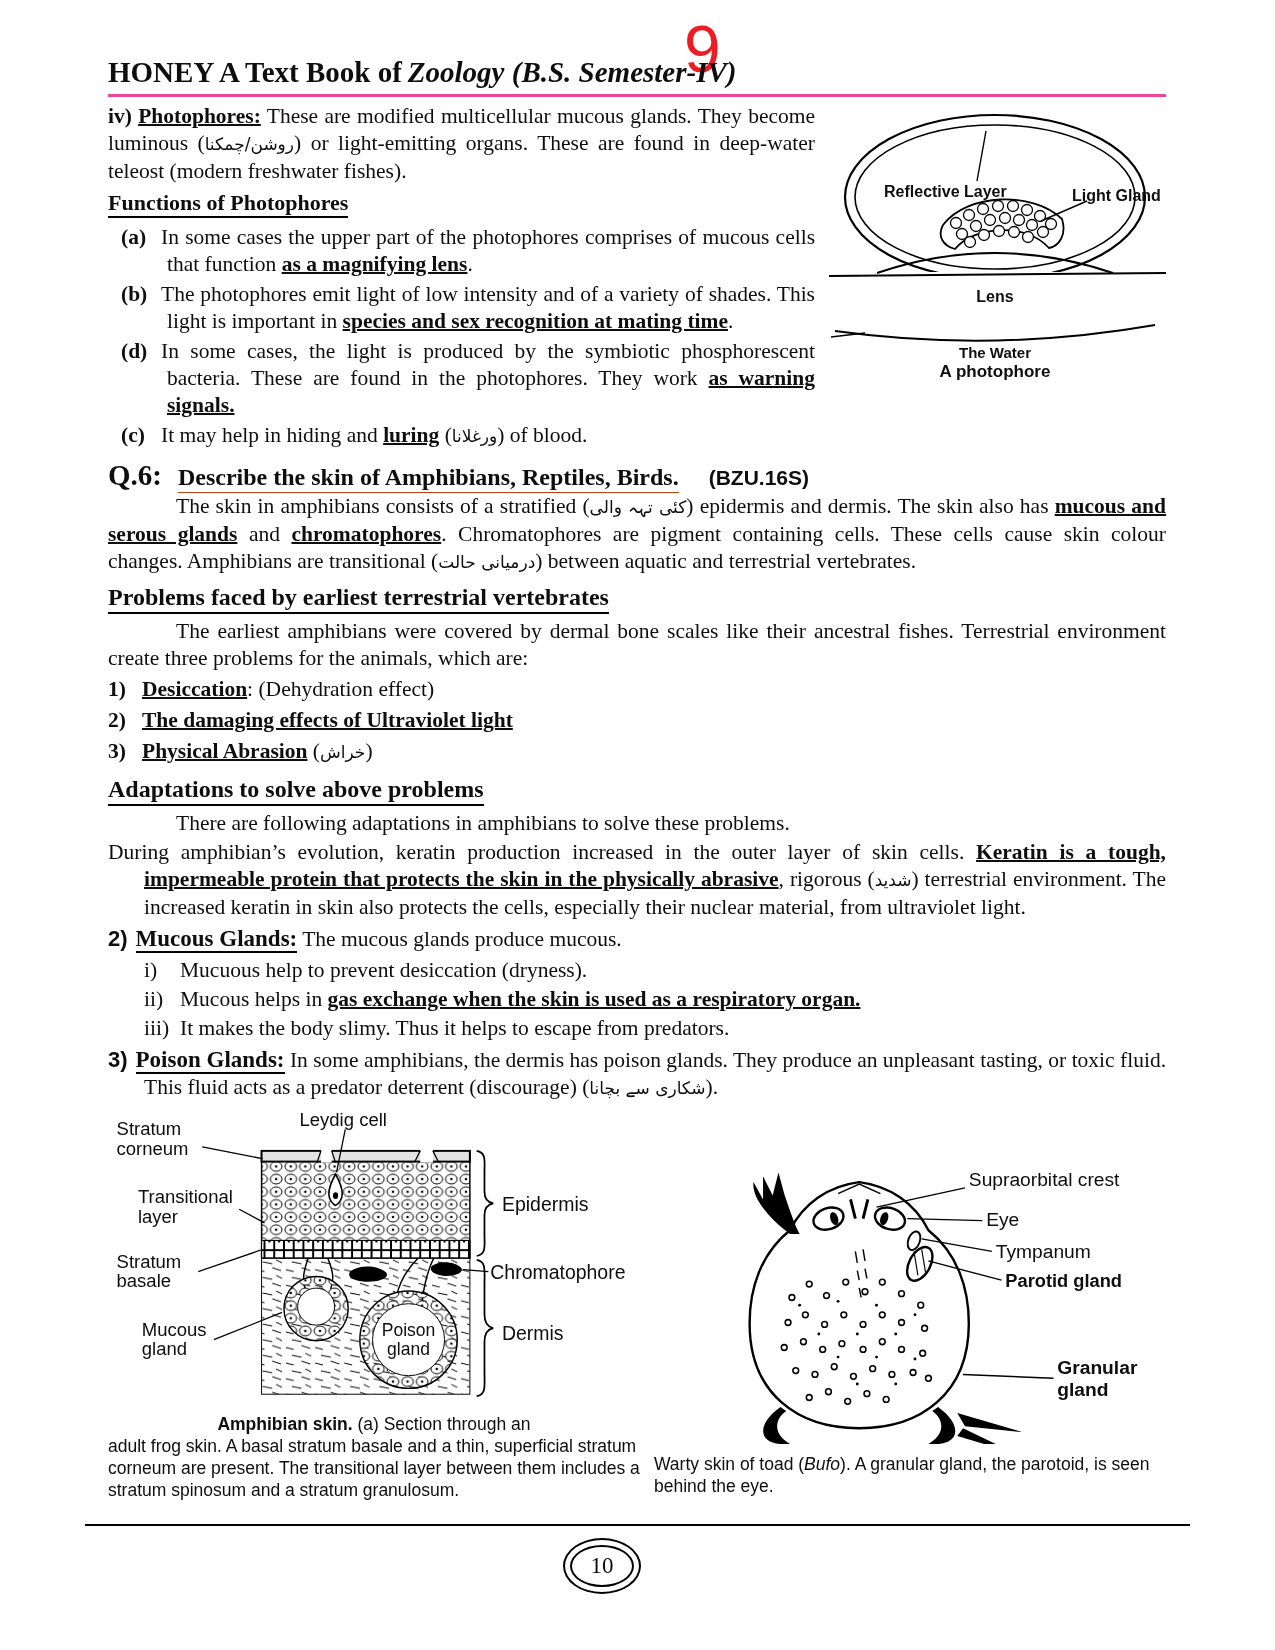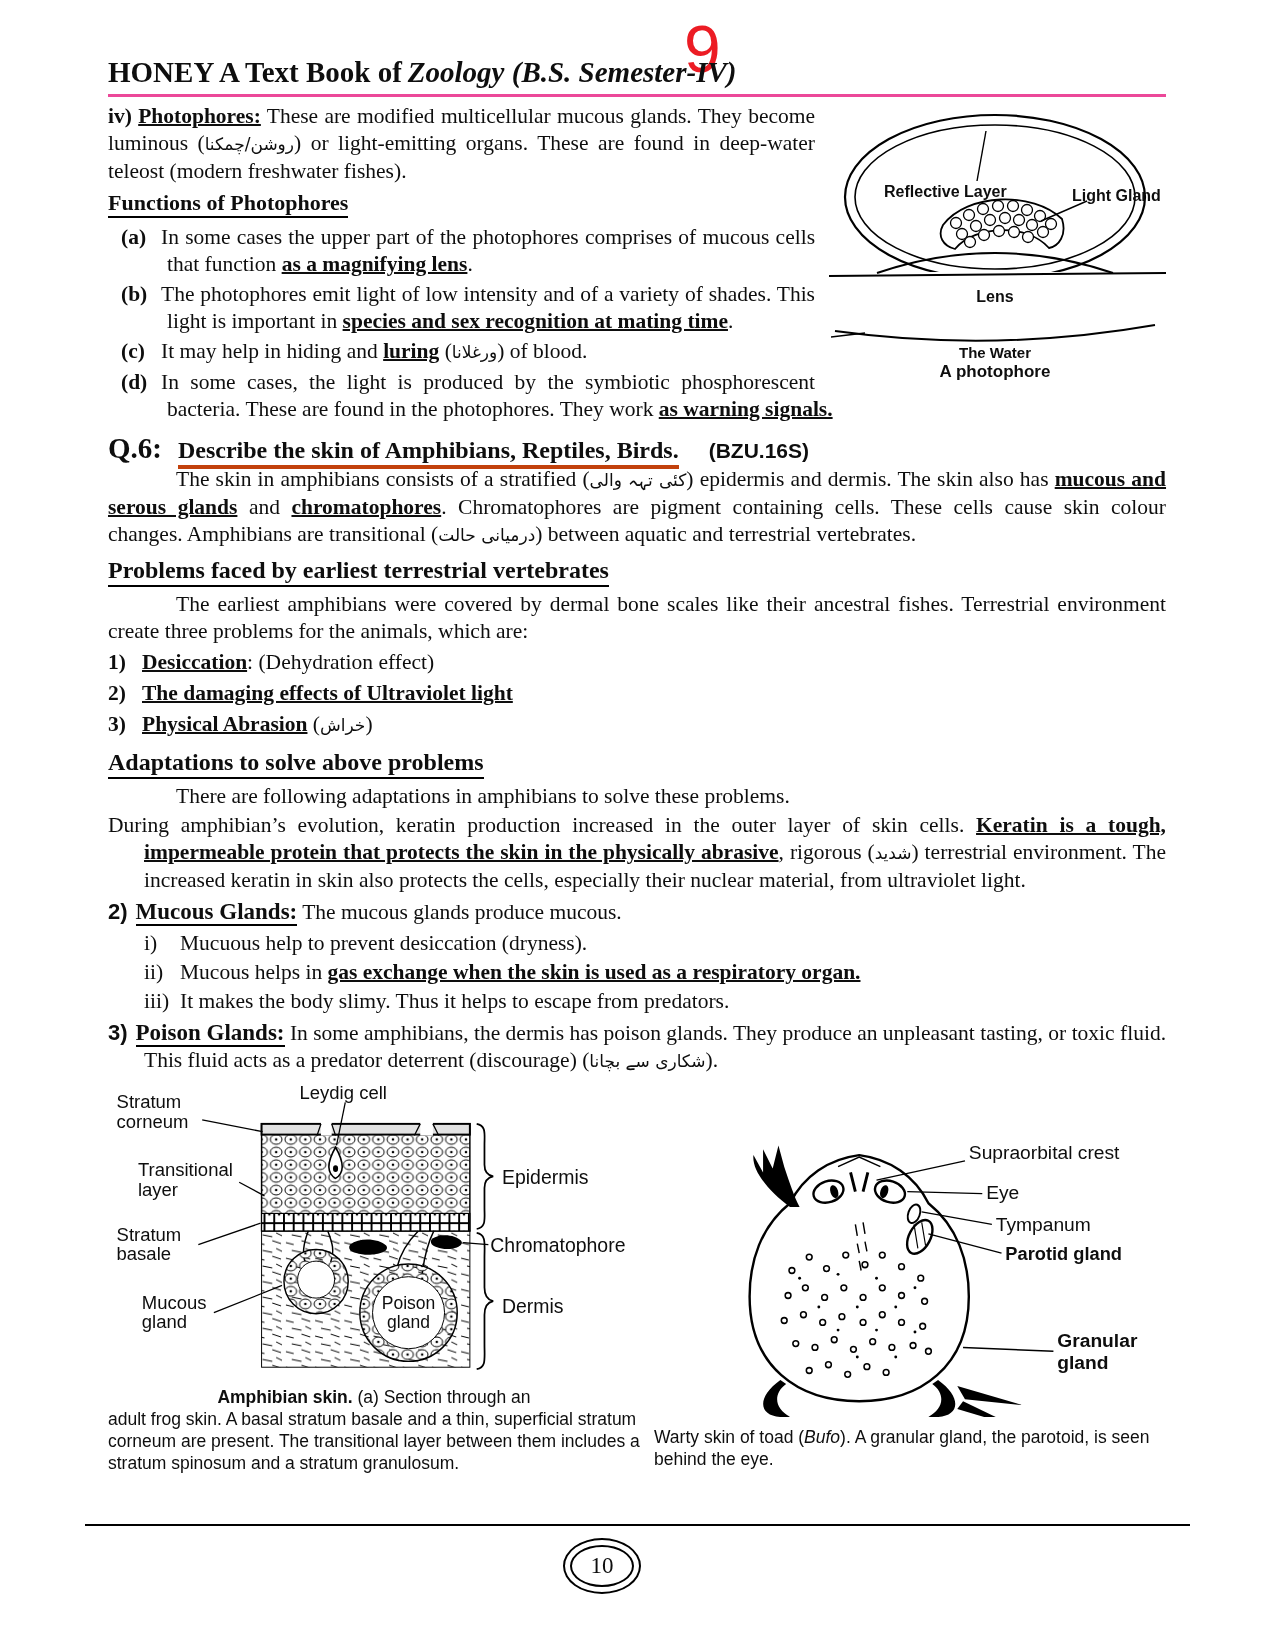--- a/index.html
+++ b/index.html
@@ -22,21 +22,21 @@
   
   .photo-fig{float:right;width:337px;margin:2px 0 4px 14px;}
   
   .fh{display:inline-block;font-size:22px;font-weight:bold;border-bottom:2.5px solid #000;
       line-height:26px;margin:3px 0 3px 0;}
   .fn-item{padding-left:46px;text-indent:-46px;margin:3px 13px;}
   .fn-item .mk{display:inline-block;width:40px;text-indent:0;font-weight:bold;}
   
   .q6row{clear:both;margin-top:12px;font-size:24px;}
   .q6row .qlab{font-weight:bold;font-size:29px;margin-right:10px;}
-  .q6row .qtitle{font-weight:bold;border-bottom:4px solid #c2410c;padding-bottom:2px;}
+  .q6row .qtitle{font-weight:bold;border-bottom:1px solid #c2410c;padding-bottom:2px;}
   .reftag{font-family:"Liberation Sans",sans-serif;font-weight:bold;font-size:21px;margin-left:24px;}
   .ansrow{margin-top:10px;font-size:24px;display:flex;align-items:center;}
   .ansrow .alab{font-weight:bold;margin-right:26px;}
   .numbox{display:inline-block;width:33px;height:33px;background:#000;color:#fff;text-align:center;
       line-height:33px;font-weight:bold;font-size:23px;margin-right:14px;}
   .anstitle{font-weight:bold;font-size:26.5px;border-bottom:6px double #000;}
   .ind{text-indent:68px;}
   
   .h1{display:inline-block;font-size:24px;font-weight:bold;border-bottom:2.5px solid #000;
       line-height:30px;margin:4px 0 2px 0;}
@@ -128,24 +128,24 @@
 
       <div><span class="fh">Functions of Photophores</span></div>
 
       <div class="fn-item jus">
         <span class="mk">(a)</span><span>In some cases the upper part of the photophores comprises of mucous cells that function </span><span class="bu">as a magnifying lens</span><span>.</span>
       </div>
       <div class="fn-item jus">
         <span class="mk">(b)</span><span>The photophores emit light of low intensity and of a variety of shades. This light is important in </span><span class="bu">species and sex recognition at mating time</span><span>.</span>
       </div>
       <div class="fn-item jus">
+        <span class="mk">(d)</span><span>In some cases, the light is produced by the symbiotic phosphorescent bacteria. These are found in the photophores. They work </span><span class="bu">as warning signals.</span>
+      </div>
+      <div class="fn-item jus">
         <span class="mk">(c)</span><span>It may help in hiding and </span><span class="bu">luring</span><span> (</span><span class="urdu" dir="rtl">ورغلانا</span><span>) of blood.</span>
-      </div>
-      <div class="fn-item jus">
-        <span class="mk">(d)</span><span>In some cases, the light is produced by the symbiotic phosphorescent bacteria. These are found in the photophores. They work </span><span class="bu">as warning signals.</span>
       </div>
 
       <div class="q6row">
         <span class="qlab">Q.6:</span>
         <span class="qtitle">Describe the skin of Amphibians, Reptiles, Birds.</span>
         <span class="reftag">(BZU.16S)</span>
       </div>
 
 
       <div class="para jus ind">

